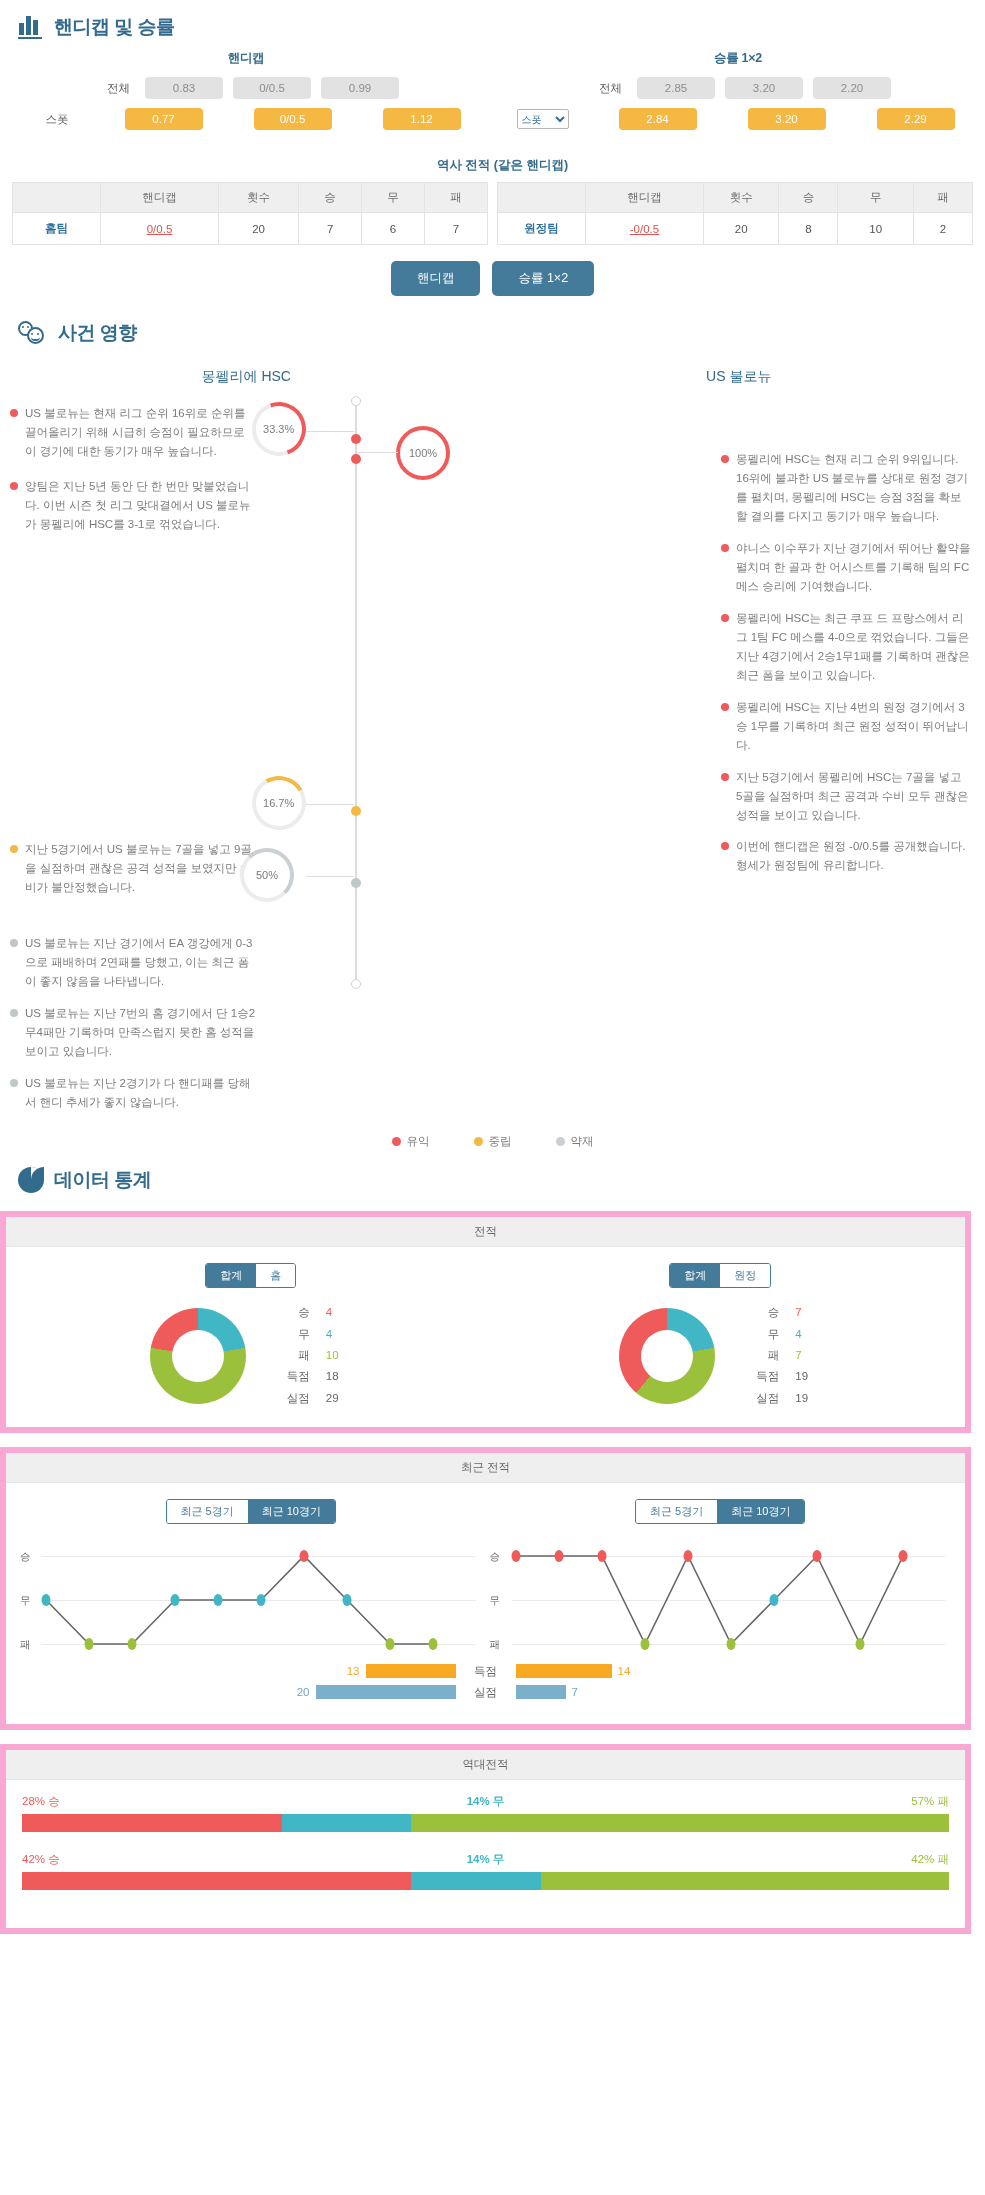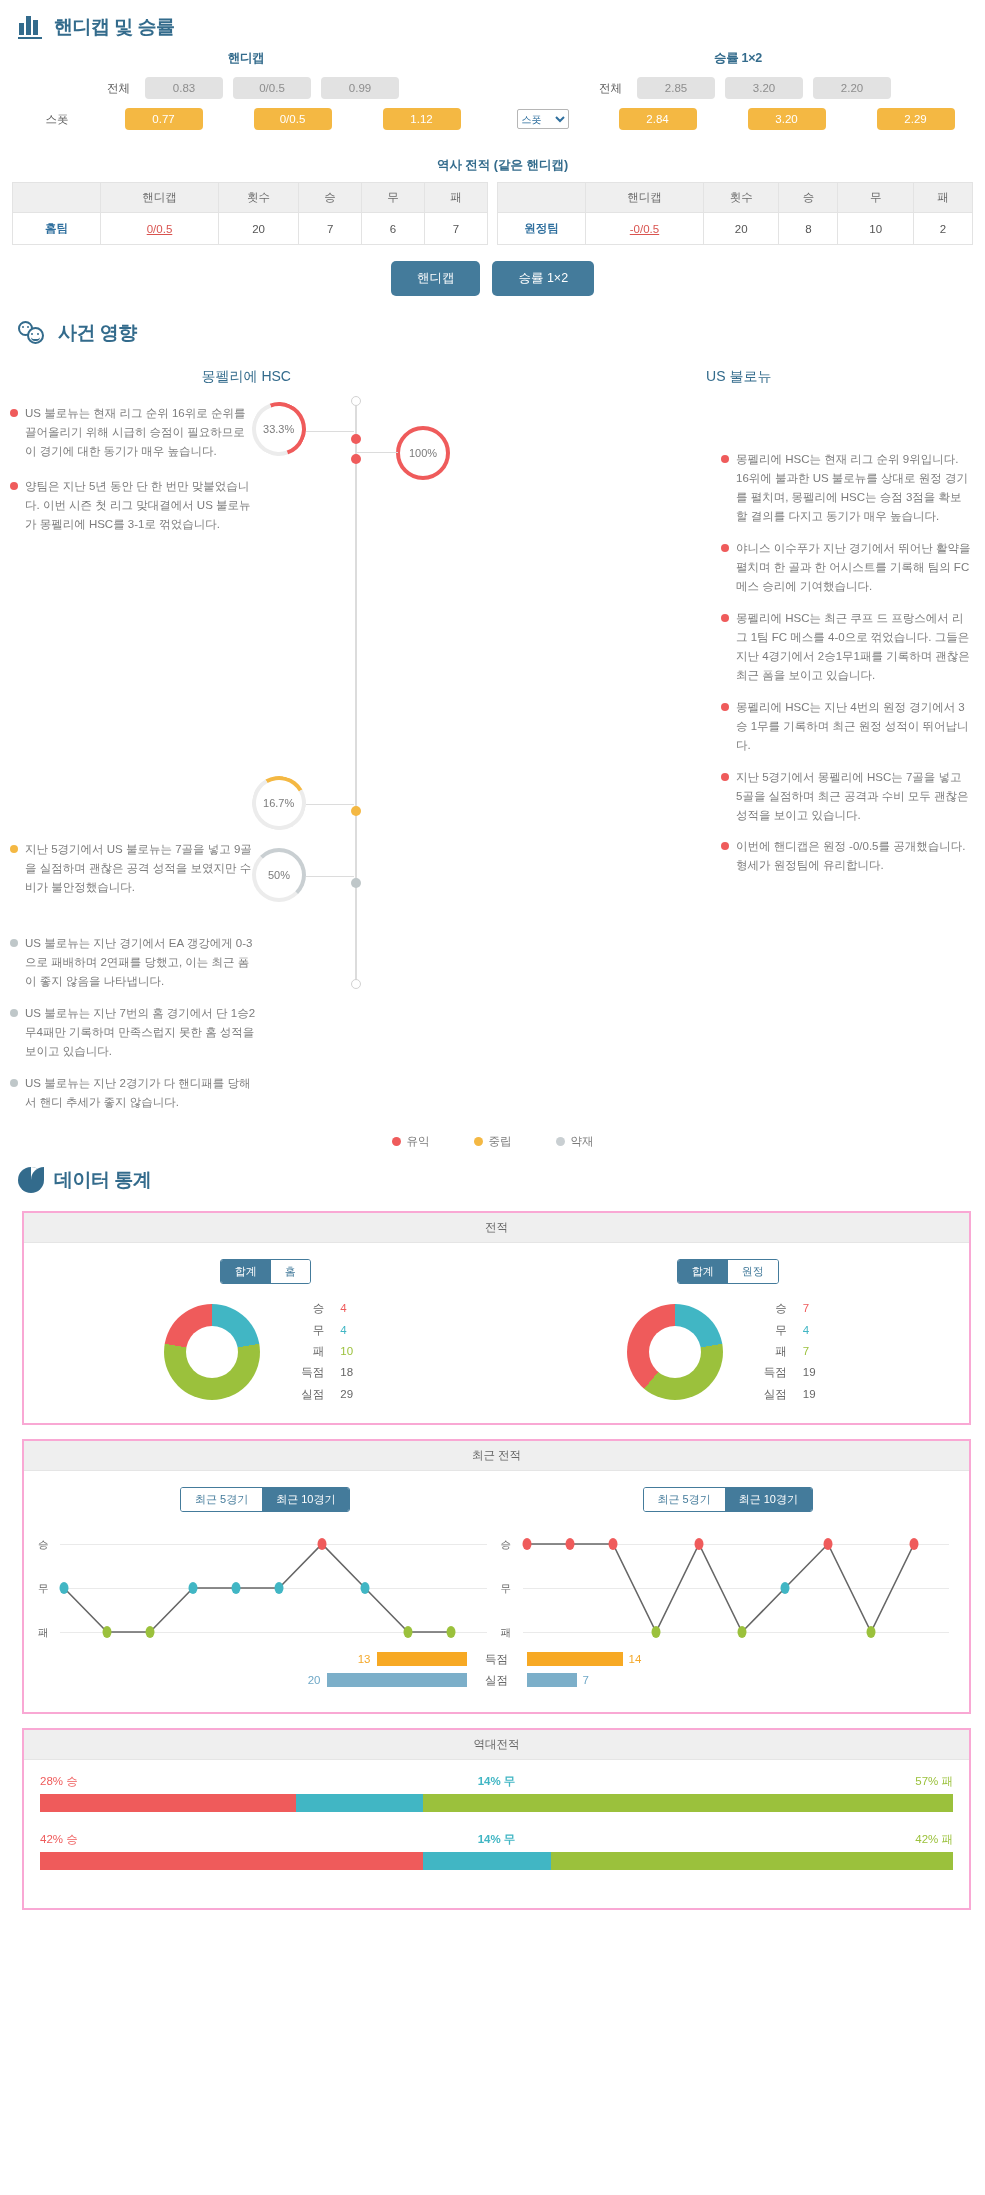--- a/index.html
+++ b/index.html
@@ -144,21 +144,21 @@
   }
   .ring .pct { position:relative; z-index:2; }
   .connector { position:absolute; height:1.2px; background:#dcdcdc; }
 
   .legend { display:flex; justify-content:center; gap:44px; padding: 10px 0 4px 0; }
   .legend .li { display:flex; align-items:center; gap:6px; font-size:11.5px; color:#7b7b7b; }
   .legend .sw { width:9px;height:9px;border-radius:50%; }
 
   
   .card {
-    margin: 10px 14px 14px 22px; border:2px solid #f9a8d4; background:#fff;
+    margin: 10px 14px 14px 0; border:6px solid #f9a8d4; background:#fff;
   }
   .card-head {
     background:#efefef; text-align:center; font-size:11.5px; color:#666;
     padding:7px 0; border-bottom:1px solid #e5e5e5;
   }
   .card-body { padding: 16px 10px 18px 10px; }
 
   .toggle { display:inline-flex; border:1px solid #447b9b; border-radius:3px; overflow:hidden; }
   .toggle div { padding:4px 14px; font-size:11px; cursor:pointer; }
   .toggle .on { background:#447b9b; color:#fff; }
@@ -375,21 +375,21 @@
       <div class="ring" style="left:396px; top:36px; border:4px solid #ef5b5b;">
         <span class="pct">100%</span>
       </div>
       <div class="connector" style="left:356px; top:62px; width:42px;"></div>
 
       <div class="ring" style="left:252px; top:386px; border:4px solid #ececec; border-top-color:#f4b843; transform:rotate(15deg);">
         <span class="pct" style="transform:rotate(-15deg)">16.7%</span>
       </div>
       <div class="connector" style="left:306px; top:414px; width:48px;"></div>
 
-      <div class="ring" style="left:252px; top:458px; border:4px solid #ececec; border-top-color:#c9cfd2; border-right-color:#c9cfd2;text-align:right;">
+      <div class="ring" style="left:240px; top:458px; border:4px solid #ececec; border-top-color:#c9cfd2; border-right-color:#c9cfd2;text-align:right;">
         <span class="pct">50%</span>
       </div>
       <div class="connector" style="left:306px; top:486px; width:48px;"></div>
 
       <div class="col-right">
         <div class="bullet">
           <span class="dot pos"></span>
           <span class="txt">몽펠리에 HSC는 현재 리그 순위 9위입니다. 16위에 불과한 US 불로뉴를 상대로 원정 경기를 펼치며, 몽펠리에 HSC는 승점 3점을 확보할 결의를 다지고 동기가 매우 높습니다.</span>
         </div>
         <div class="bullet">

